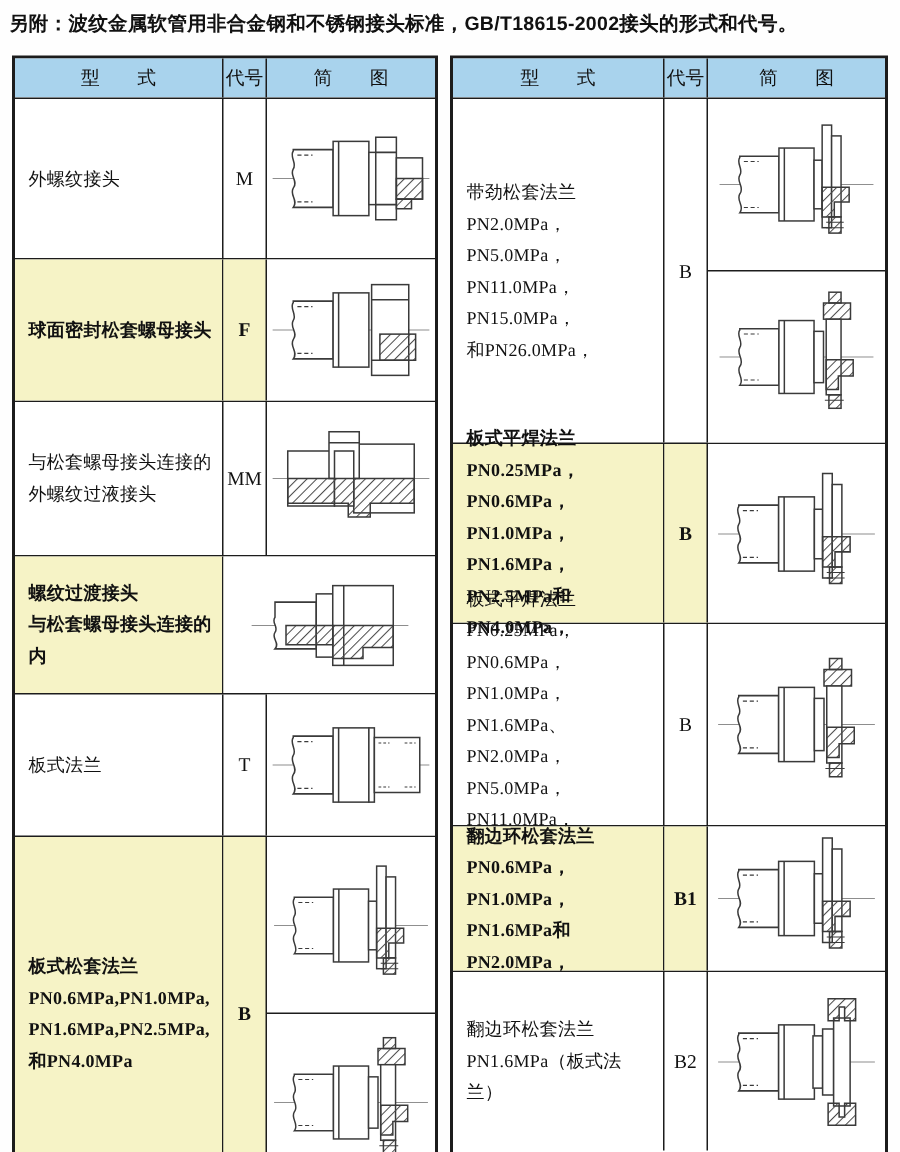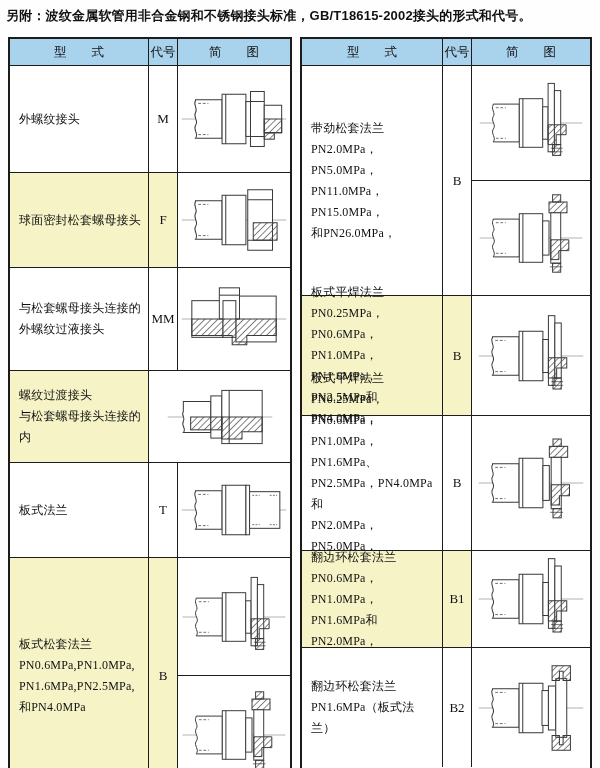--- a/index.html
+++ b/index.html
@@ -44,21 +44,21 @@
     font-family: "Liberation Serif", serif; font-size: 13px;
   }
   .c-diag { display: flex; align-items: center; justify-content: center; background: #fff; }
   .c-diag.split { flex-direction: column; padding: 0; }
   .c-diag.split .sub {
     flex: 1; width: 100%;
     display: flex; align-items: center; justify-content: center;
   }
   .c-diag.split .sub:first-child { border-bottom: 1px solid var(--border, #1c1c1c); }
 
-  .row.hl .c-type, .row.hl .c-code { background: var(--highlight-bg, #f6f3c6); }
+  .row.hl .c-type, .row.hl .c-code { background: var(--highlight-bg, #f6f3c6); font-weight: bold; }
 
   .tline {
     font-family: "Liberation Serif", serif;
     font-size: 12px; line-height: 21px; letter-spacing: 0.2px;
   }
 
   .dsvg { width: 110px; height: 92px; }
   .split .dsvg { height: 90px; }
 
   .svg-defs { position: absolute; width: 0; height: 0; overflow: hidden; }
@@ -327,21 +327,20 @@
             <use href="#fit-plate"></use>
           </svg>
       </div>
     </div>
 
     <div class="row" style="height:135px">
       <div class="c-type">
         <div class="tline">板式平焊法兰</div>
         <div class="tline">PN0.25MPa，PN0.6MPa，</div>
         <div class="tline">PN1.0MPa，PN1.6MPa、</div>
-        <div class="tline">PN2.5MPa，PN4.0MPa和</div>
         <div class="tline">PN2.0MPa，PN5.0MPa，</div>
         <div class="tline">PN11.0MPa，PN26.0MPa，</div>
       </div>
       <div class="c-code">B</div>
       <div class="c-diag">
         <svg class="dsvg">
             <use href="#fit-collar"></use>
           </svg>
       </div>
     </div>

